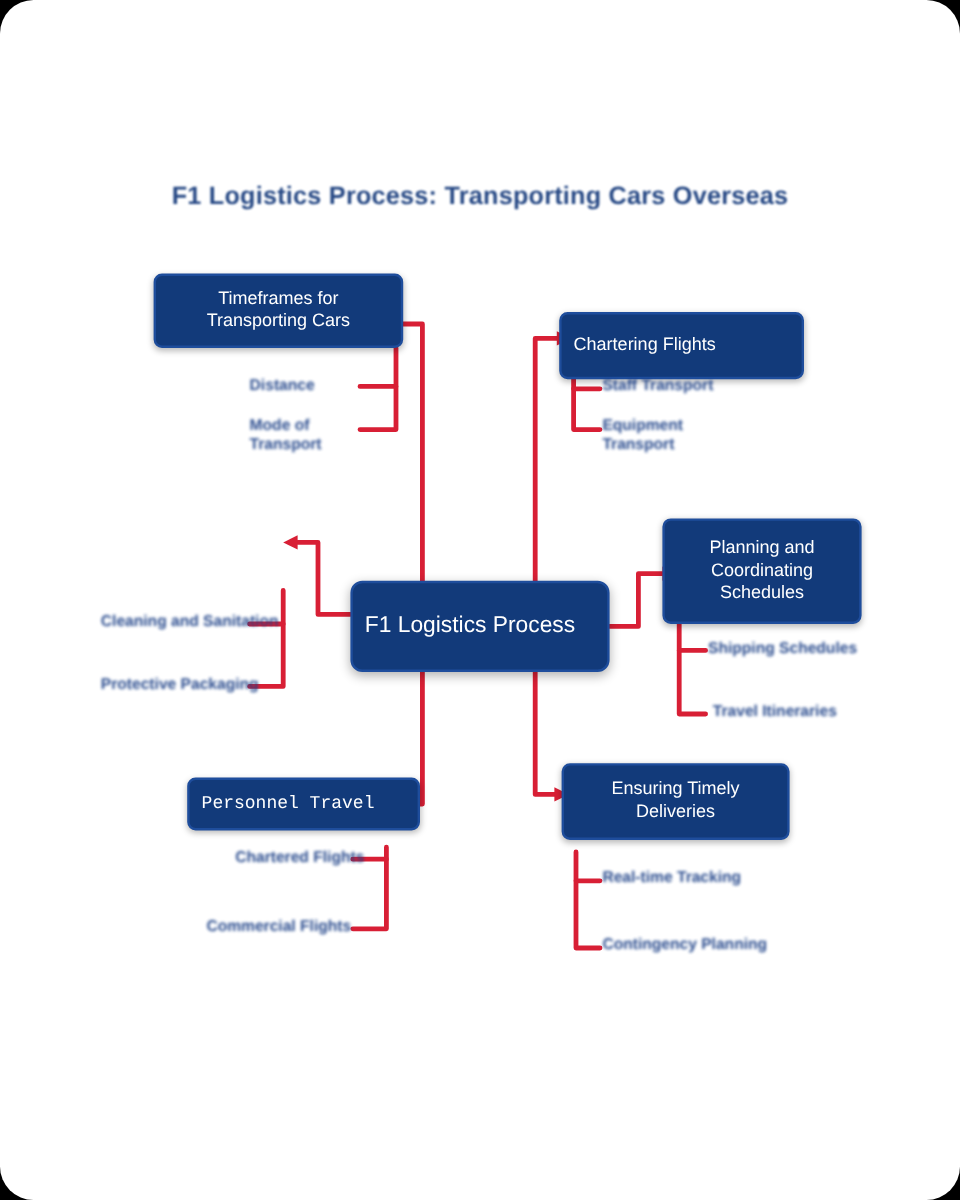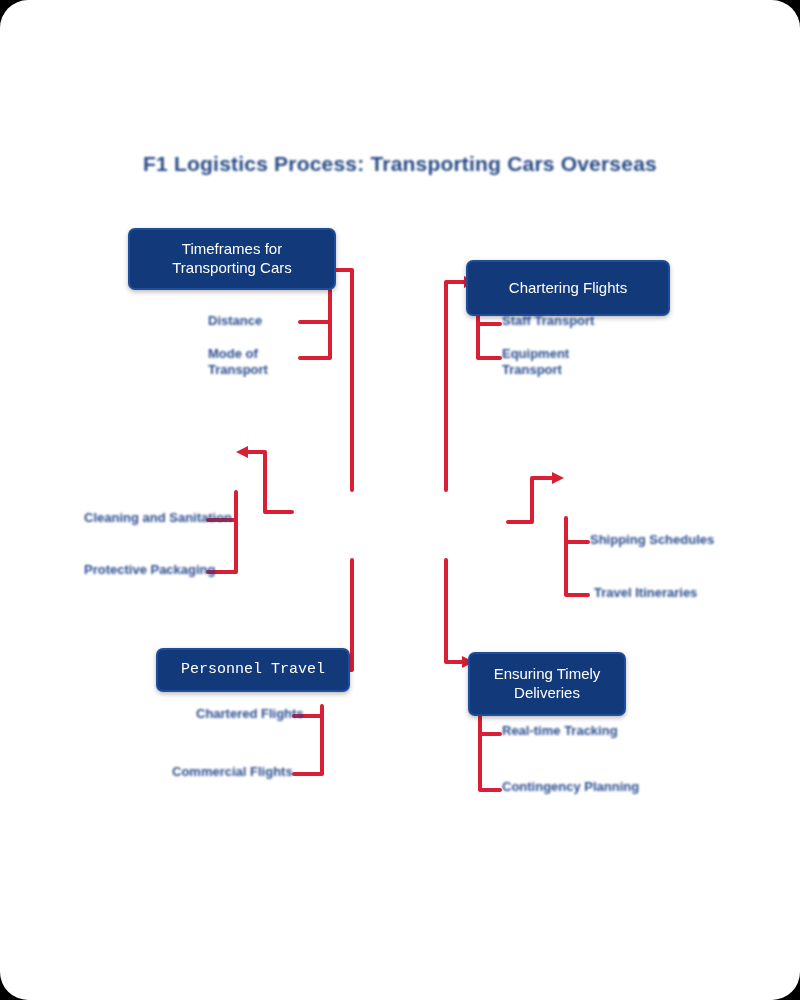--- a/index.html
+++ b/index.html
@@ -38,21 +38,20 @@
   
   .node {
     position: absolute;
     box-sizing: border-box;
     background: #123a7a;
     color: #ffffff;
     border: 2px solid #1e4d9c;
     border-radius: 7px;
     display: flex;
     align-items: center;
-    justify-content: center;
     text-align: center;
     font-size: 15px;
     line-height: 1.25;
     padding: 6px 10px;
     box-shadow: 0 2px 5px rgba(0,0,0,.28);
   }
   .node.center {
     font-size: 19px;
     border-radius: 10px;
     box-shadow: 0 3px 9px rgba(0,0,0,.3);
@@ -121,44 +120,50 @@
     <g fill="#d81f35">
       <polygon points="330,264 318,270 330,276"></polygon>
       <polygon points="476,282 464,276 464,288"></polygon>
       <polygon points="248,446 236,452 248,458"></polygon>
       <polygon points="552,472 564,478 552,484"></polygon>
       <polygon points="334,664 322,670 334,676"></polygon>
       <polygon points="474,662 462,656 462,668"></polygon>
     </g>
   </svg>
 
+  <div class="node center" style="left:292px; top:484px; width:216px; height:76px;">
+    <span>F1 Logistics Process</span>
+  </div>
 
   <div class="node" style="left:128px; top:228px; width:208px; height:62px;">
     <span>Timeframes for Transporting Cars</span>
   </div>
   <div class="sub left" style="left:208px; top:313px; width:110px;">Distance</div>
   <div class="sub left" style="left:208px; top:346px; width:100px;">Mode of Transport</div>
 
   <div class="node" style="left:466px; top:260px; width:204px; height:56px;">
     <span>Chartering Flights</span>
   </div>
   <div class="sub right" style="left:502px; top:313px; width:160px;">Staff Transport</div>
   <div class="sub right" style="left:502px; top:346px; width:130px;">Equipment Transport</div>
 
   <div class="sub left" style="left:84px; top:510px; width:150px;">Cleaning and Sanitation</div>
   <div class="sub left" style="left:84px; top:562px; width:140px;">Protective Packaging</div>
 
+  <div class="node" style="left:552px; top:432px; width:166px; height:88px;">
+    <span>Planning and Coordinating Schedules</span>
+  </div>
   <div class="sub right" style="left:590px; top:532px; width:130px;">Shipping Schedules</div>
   <div class="sub right" style="left:594px; top:585px; width:170px;">Travel Itineraries</div>
 
   <div class="node" style="left:156px; top:648px; width:194px; height:44px;font-family:Liberation Mono, monospace;">
     <span>Personnel Travel</span>
   </div>
   <div class="sub left" style="left:196px; top:706px; width:120px;">Chartered Flights</div>
   <div class="sub left" style="left:172px; top:764px; width:130px;">Commercial Flights</div>
 
-  <div class="node" style="left:468px; top:652px; width:158px; height:64px;">
+  <div class="node" style="left:468px; top:636px; width:190px; height:64px;">
     <span>Ensuring Timely Deliveries</span>
   </div>
   <div class="sub right" style="left:502px; top:723px; width:130px;">Real-time Tracking</div>
   <div class="sub right" style="left:502px; top:779px; width:150px;">Contingency Planning</div>
 
 </div>
 
 </body></html>

